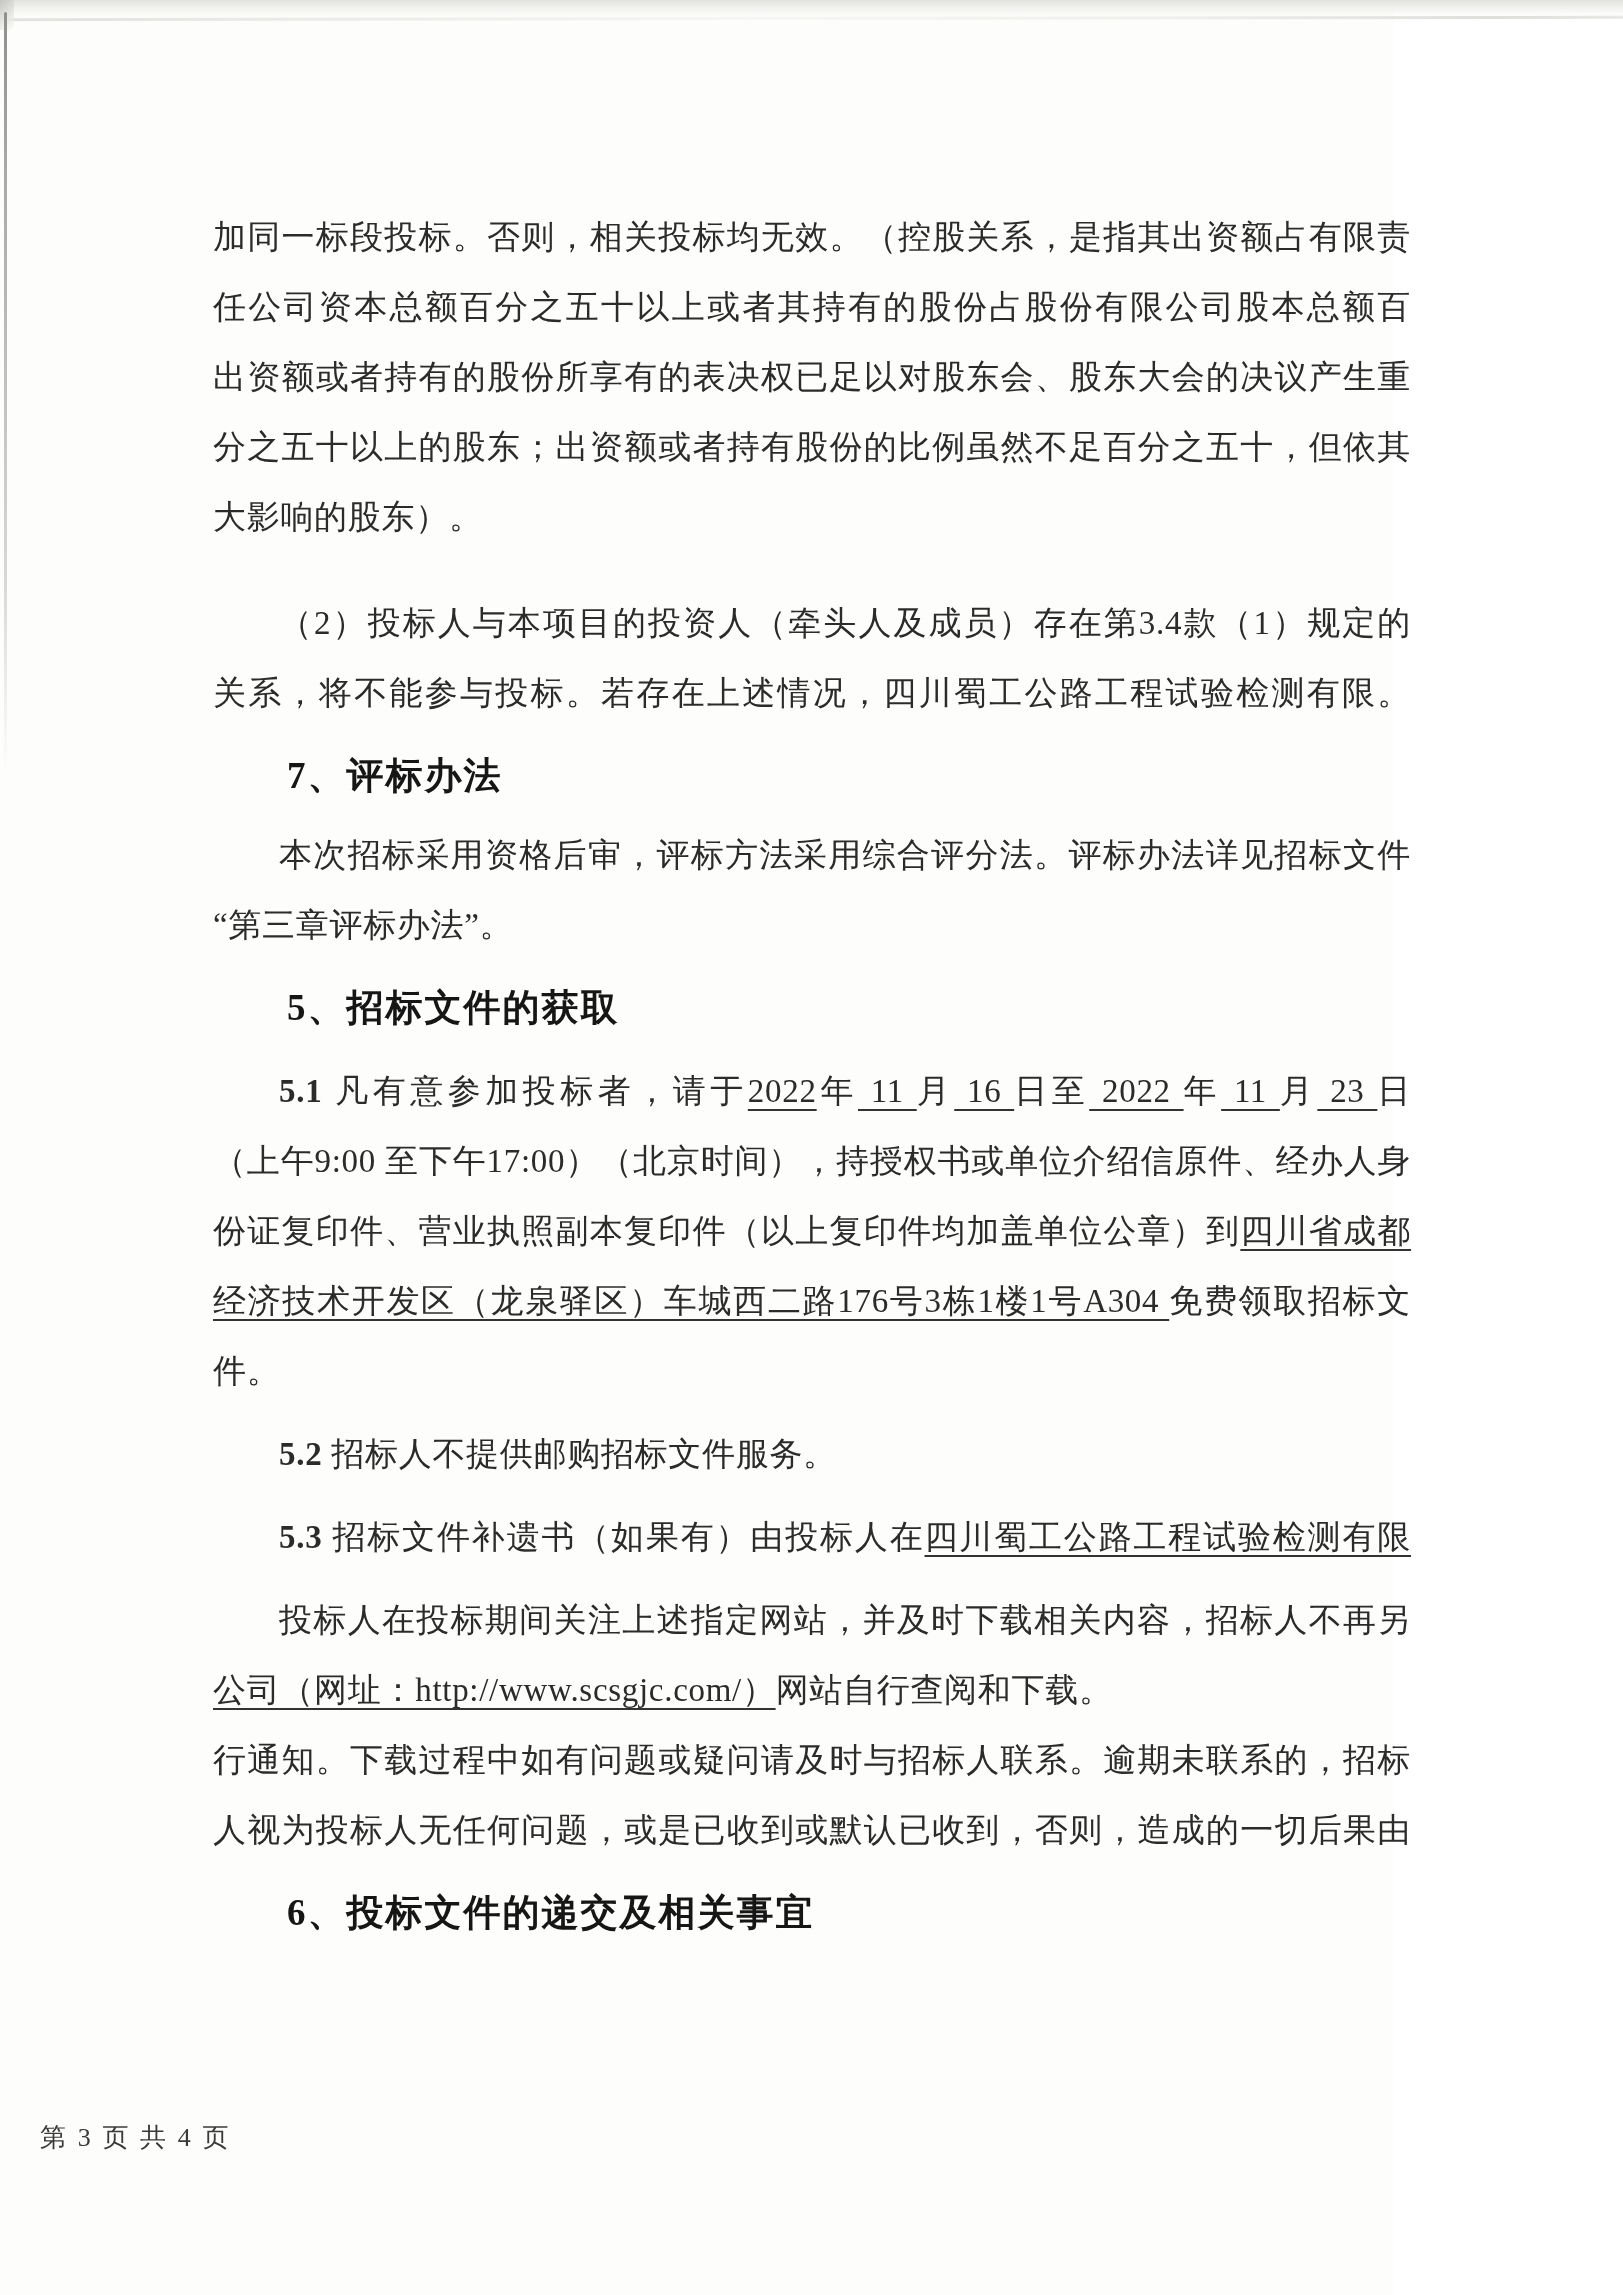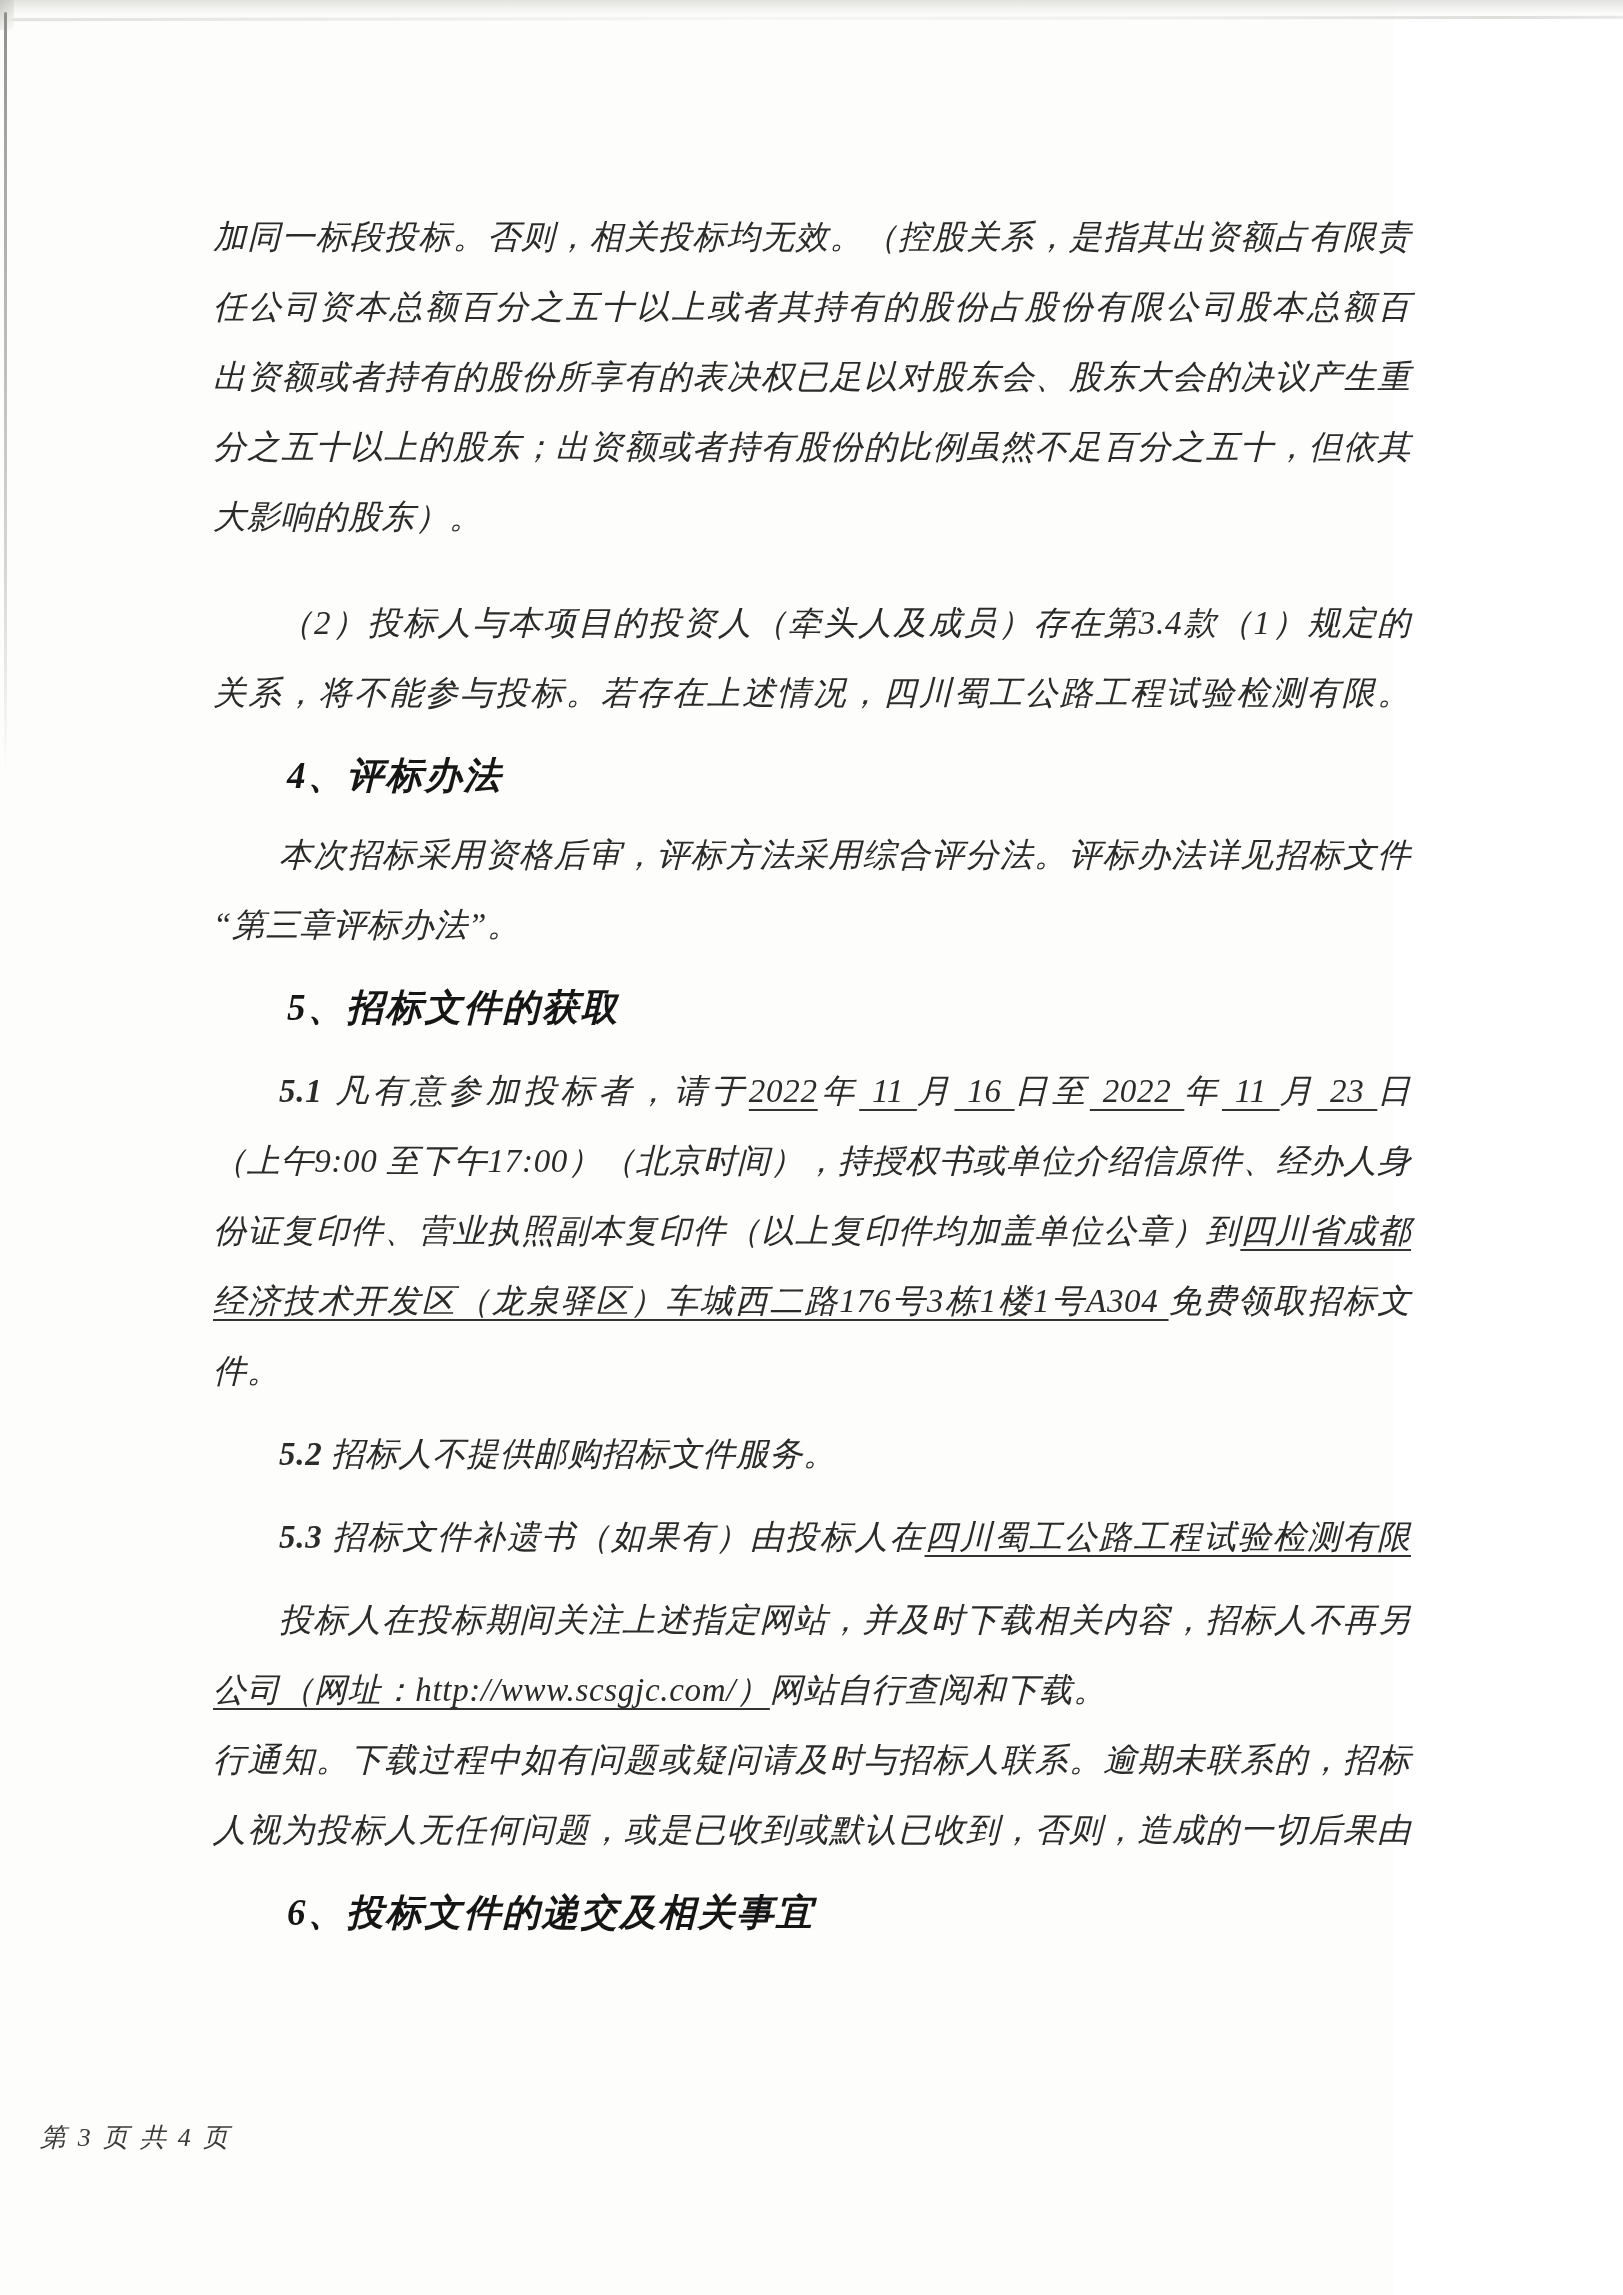--- a/index.html
+++ b/index.html
@@ -6,21 +6,20 @@
   body{
     width:1623px;height:2295px;
     background:#ffffff;
     font-family:"Liberation Serif","DejaVu Serif",serif;
     position:relative;
     overflow:hidden;
   }
   .page{
     position:absolute;left:0;top:0;width:1394px;height:2295px;
     background:#fdfdfb;
-    font-style:italic;
   }
   
   .edge-top{
     position:absolute;left:0;top:0;width:1623px;height:19.6px;
     background:linear-gradient(to bottom,#dddddad9 0%,#e9e9e6b0 35%,#f6f6f360 70%,transparent 100%);
   }
   .edge-top-line{
     position:absolute;left:0;top:17px;width:1623px;height:2.6px;
     background:linear-gradient(to right,#cfcfcc 0%,#e4e4e1 28%,#f2f2ef 46%,#e6e6e3 72%,#c9c9c6 92%,#d9d9d6 100%);
     opacity:.6;
@@ -90,21 +89,21 @@
   <div class="edge-left"></div>
 
   <div class="doc">
       <div class="line just"><span>加同一标段投标。否则，相关投标均无效。（控股关系，是指其出资额占有限责</span></div>
       <div class="line just"><span>任公司资本总额百分之五十以上或者其持有的股份占股份有限公司股本总额百</span></div>
       <div class="line just"><span>出资额或者持有的股份所享有的表决权已足以对股东会、股东大会的决议产生重</span></div>
       <div class="line just"><span>分之五十以上的股东；出资额或者持有股份的比例虽然不足百分之五十，但依其</span></div>
       <div class="line"><span>大影响的股东）。</span></div>
       <div class="line ind just sp-lg"><span>（2）投标人与本项目的投资人（牵头人及成员）存在第3.4款（1）规定的</span></div>
       <div class="line just"><span>关系，将不能参与投标。若存在上述情况，四川蜀工公路工程试验检测有限。</span></div>
-      <div class="line h ind sp-md"><span>4、评标办法</span></div>
+      <div class="line h ind sp-md"><span>7、评标办法</span></div>
       <div class="line ind just sp-sm"><span>本次招标采用资格后审，评标方法采用综合评分法。评标办法详见招标文件</span></div>
       <div class="line"><span>“第三章评标办法”。</span></div>
       <div class="line h ind sp-md"><span>5、招标文件的获取</span></div>
       <div class="line ind just sp-md"><span class="b">5.1</span><span> 凡有意参加投标者，请于</span><span class="u">2022</span><span>年</span><span class="u"> 11 </span><span>月</span><span class="u"> 16 </span><span>日至</span><span class="u"> 2022 </span><span>年</span><span class="u"> 11 </span><span>月</span><span class="u"> 23 </span><span>日</span></div>
       <div class="line just"><span>（上午9:00 至下午17:00）（北京时间），持授权书或单位介绍信原件、经办人身</span></div>
       <div class="line just"><span>份证复印件、营业执照副本复印件（以上复印件均加盖单位公章）到</span><span class="u">四川省成都</span></div>
       <div class="line just"><span class="u">经济技术开发区（龙泉驿区）车城西二路176号3栋1楼1号A304 </span><span>免费领取招标文</span></div>
       <div class="line"><span>件。</span></div>
       <div class="line ind sp-md"><span class="b">5.2</span><span> 招标人不提供邮购招标文件服务。</span></div>
       <div class="line ind just sp-md"><span class="b">5.3</span><span> 招标文件补遗书（如果有）由投标人在</span><span class="u">四川蜀工公路工程试验检测有限</span></div>

